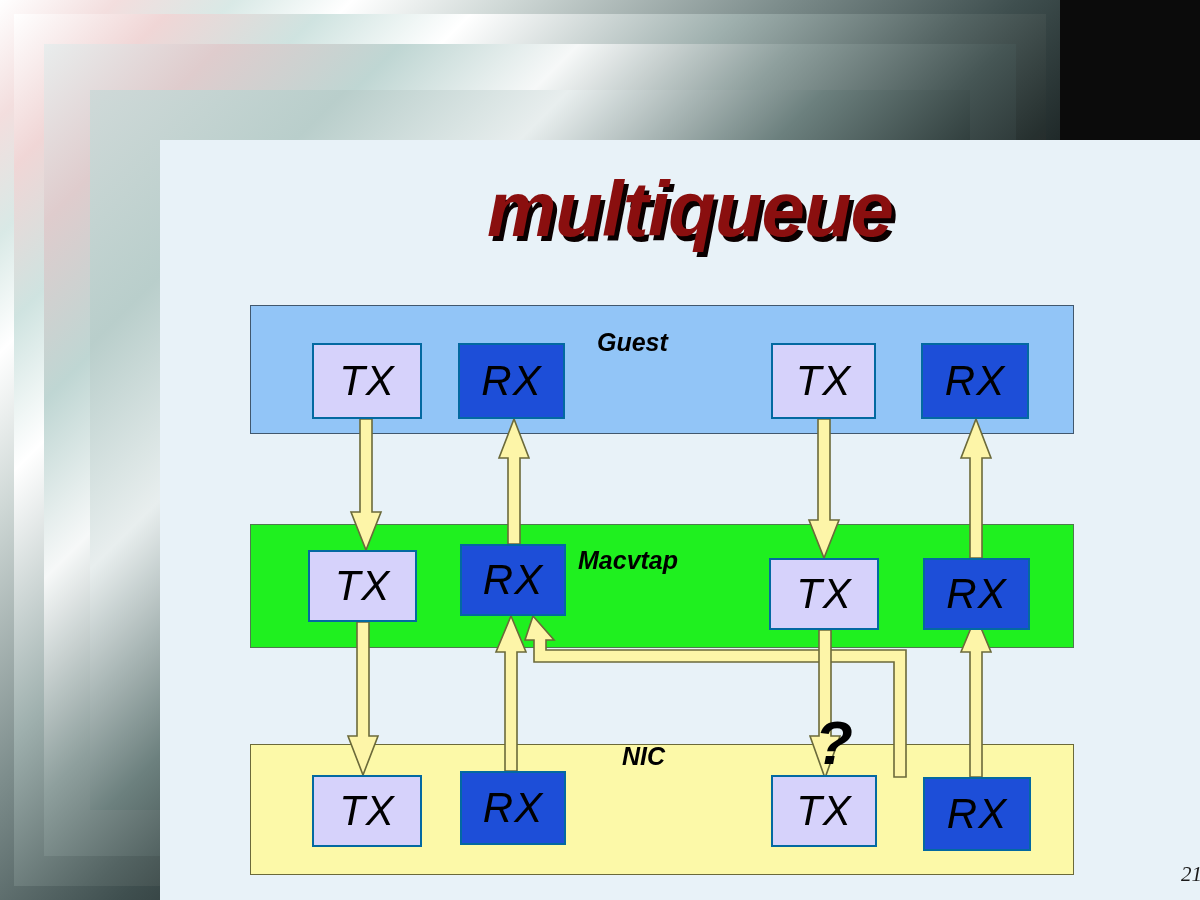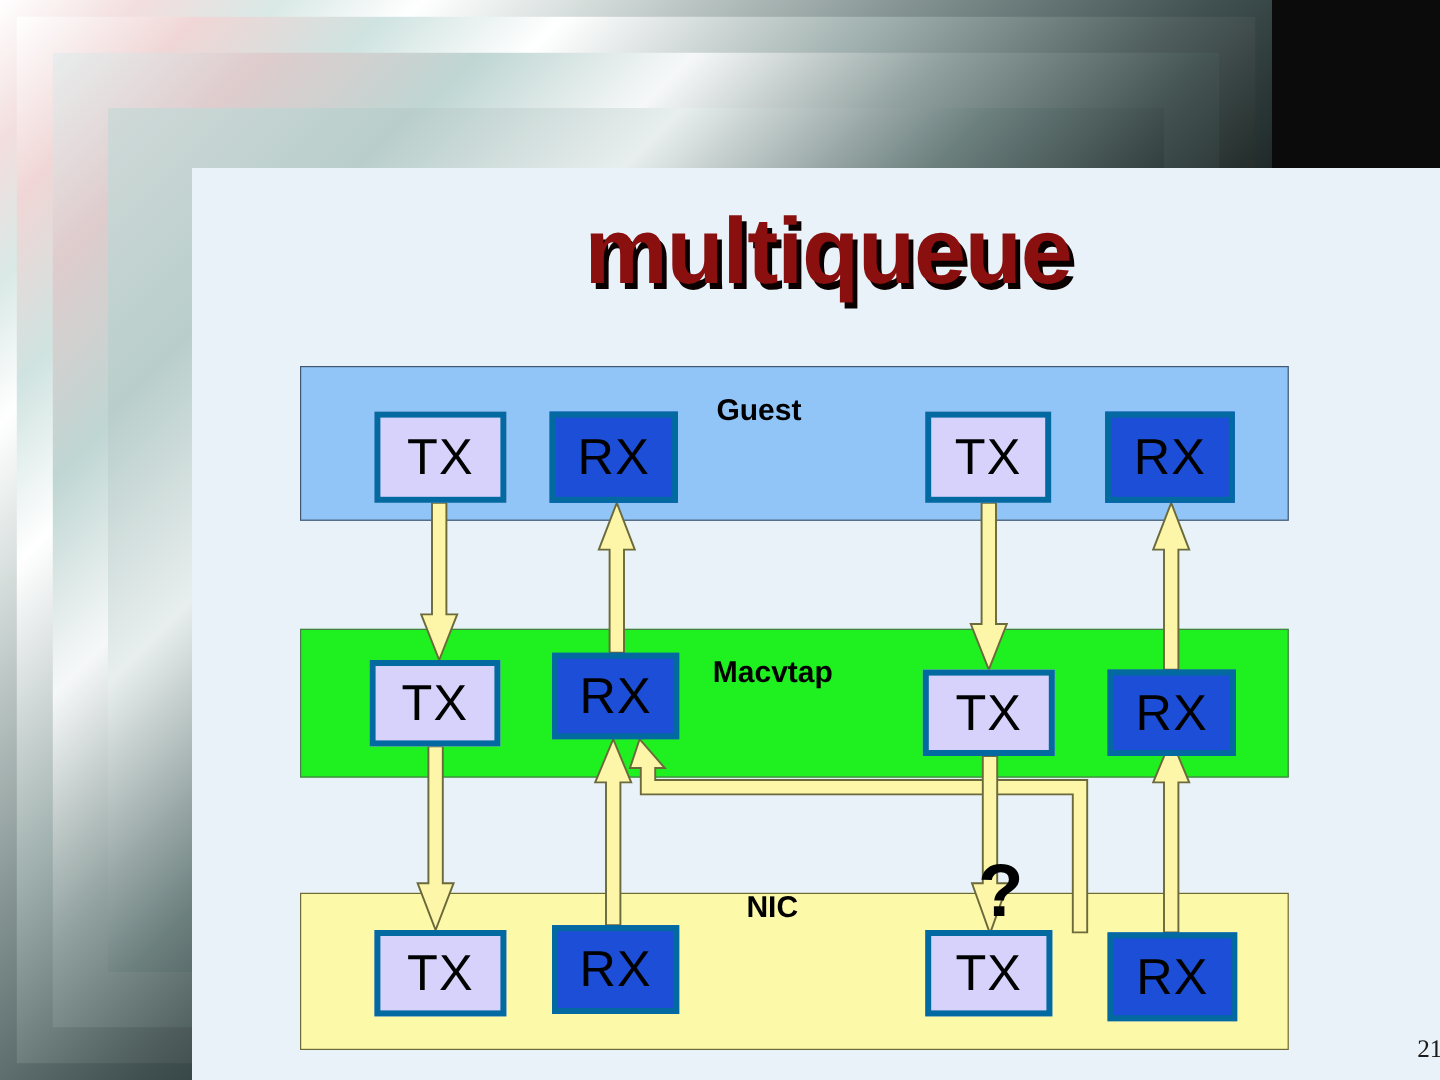--- a/index.html
+++ b/index.html
@@ -8,20 +8,21 @@
     font-family:"Liberation Sans", sans-serif;
     background:#0b0b0b;
   }
   #slide-frame{
     position:relative;width:1060px;height:900px;box-sizing:border-box;
     background:
       linear-gradient(135deg,
         #ffffff 0%, #f3dede 6%, #d9e9e6 12%, #ffffff 18%,
         #cfd8d6 26%, #7d8d8c 40%, #3f4f4f 52%, #1d2626 62%,
         #241012 72%, #0d0d0d 82%, #3a1418 92%, #5e2128 100%);
+    font-style: italic;
   }
   #frame-band-2{
     position:absolute;left:14px;top:14px;right:14px;bottom:14px;
     background:
       linear-gradient(135deg,
         #ffffff 0%, #f0d6d6 8%, #cfe3e0 16%, #ffffff 24%,
         #9fb0ae 38%, #546463 50%, #26302f 60%,
         #2b1013 70%, #080808 80%, #30161a 90%, #4d1d23 100%);
   }
   #frame-band-3{
@@ -71,27 +72,27 @@
   #band-nic{
     left:90px;top:604px;width:824px;height:131px;
     background:#fcf9a8;border:1px solid #6b6a3a;
   }
   .band-label{
     position:absolute;
     font-size:25px;font-weight:bold;color:#000;
     white-space:nowrap;
   }
   #label-guest{left:437px;top:188px;}
-  #label-macvtap{left:434px;top:406px;}
+  #label-macvtap{left:418px;top:406px;}
   #label-nic{left:462px;top:602px;}
 
   
   .qbox{
     position:absolute;box-sizing:border-box;
-    border:5px solid #0369a1;
+    border:2px solid #0369a1;
     display:flex;align-items:center;justify-content:center;
     font-size:42px;color:#000;
     letter-spacing:1px;
   }
   .tx{background:#d6d2fb;}
   .rx{background:#1d4ed8;}
 
   
   #guest-tx-0{left:152px;top:203px;width:110px;height:76px;}
   #guest-rx-0{left:298px;top:203px;width:107px;height:76px;}

